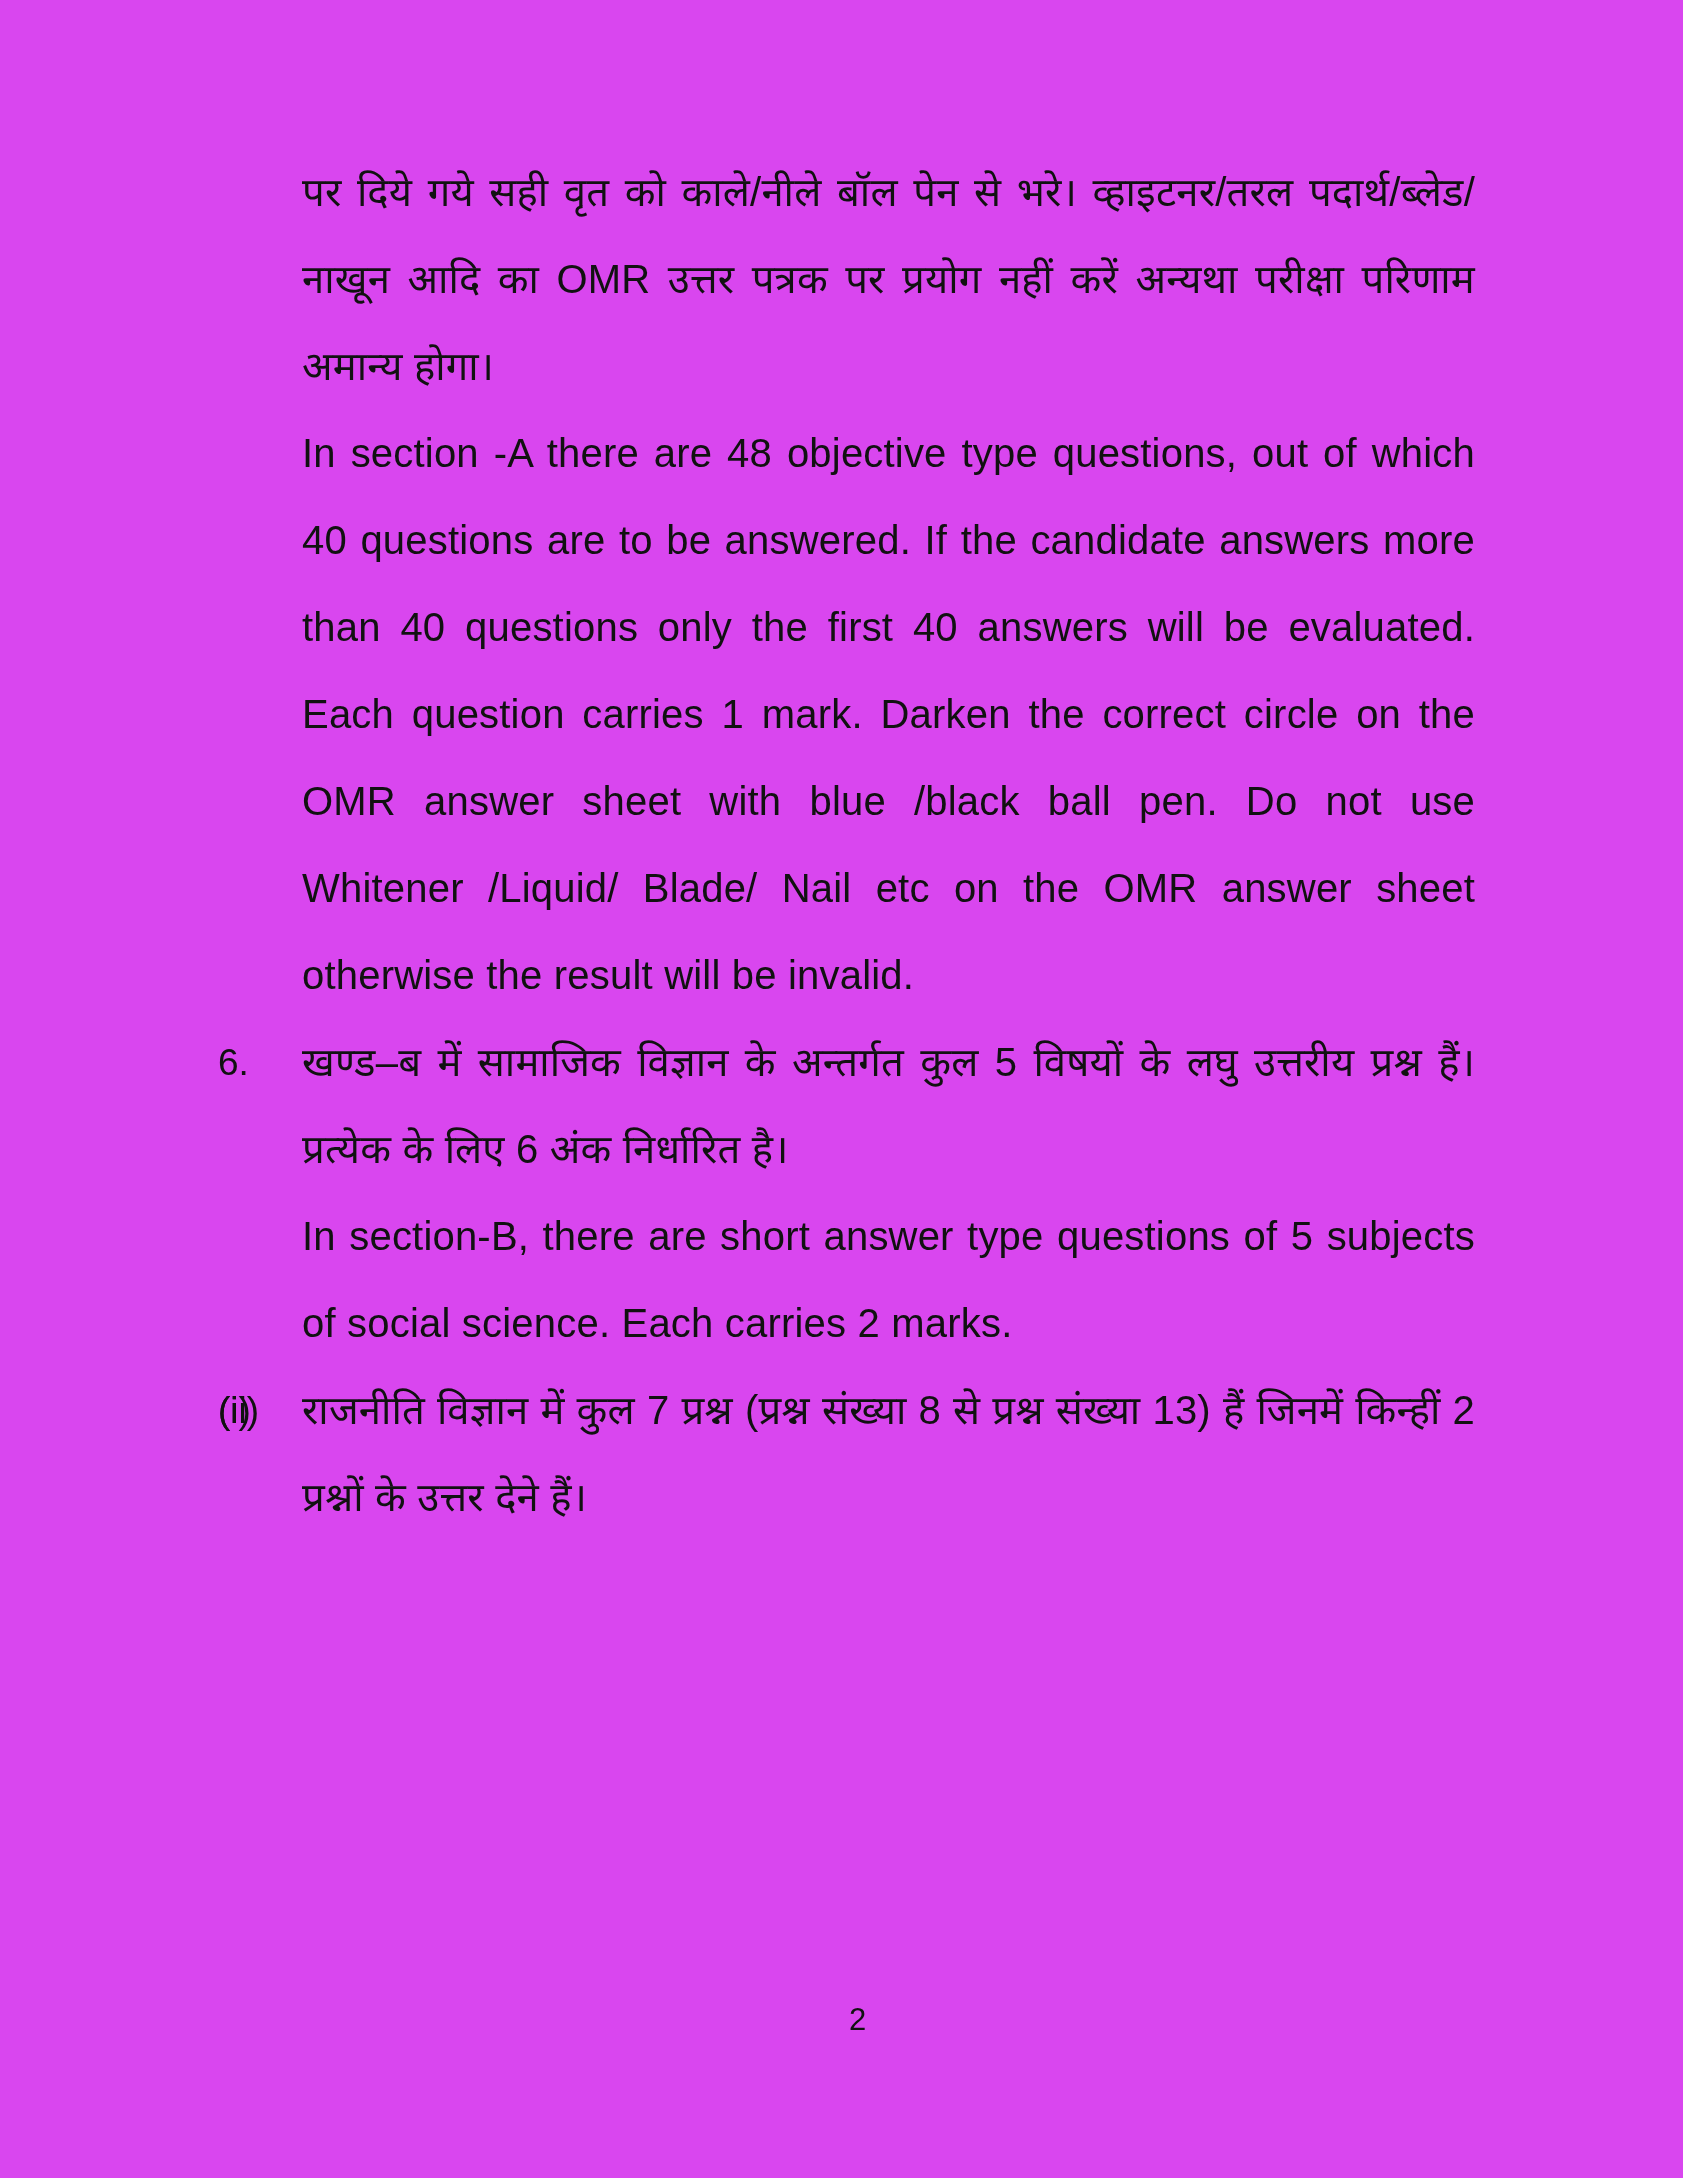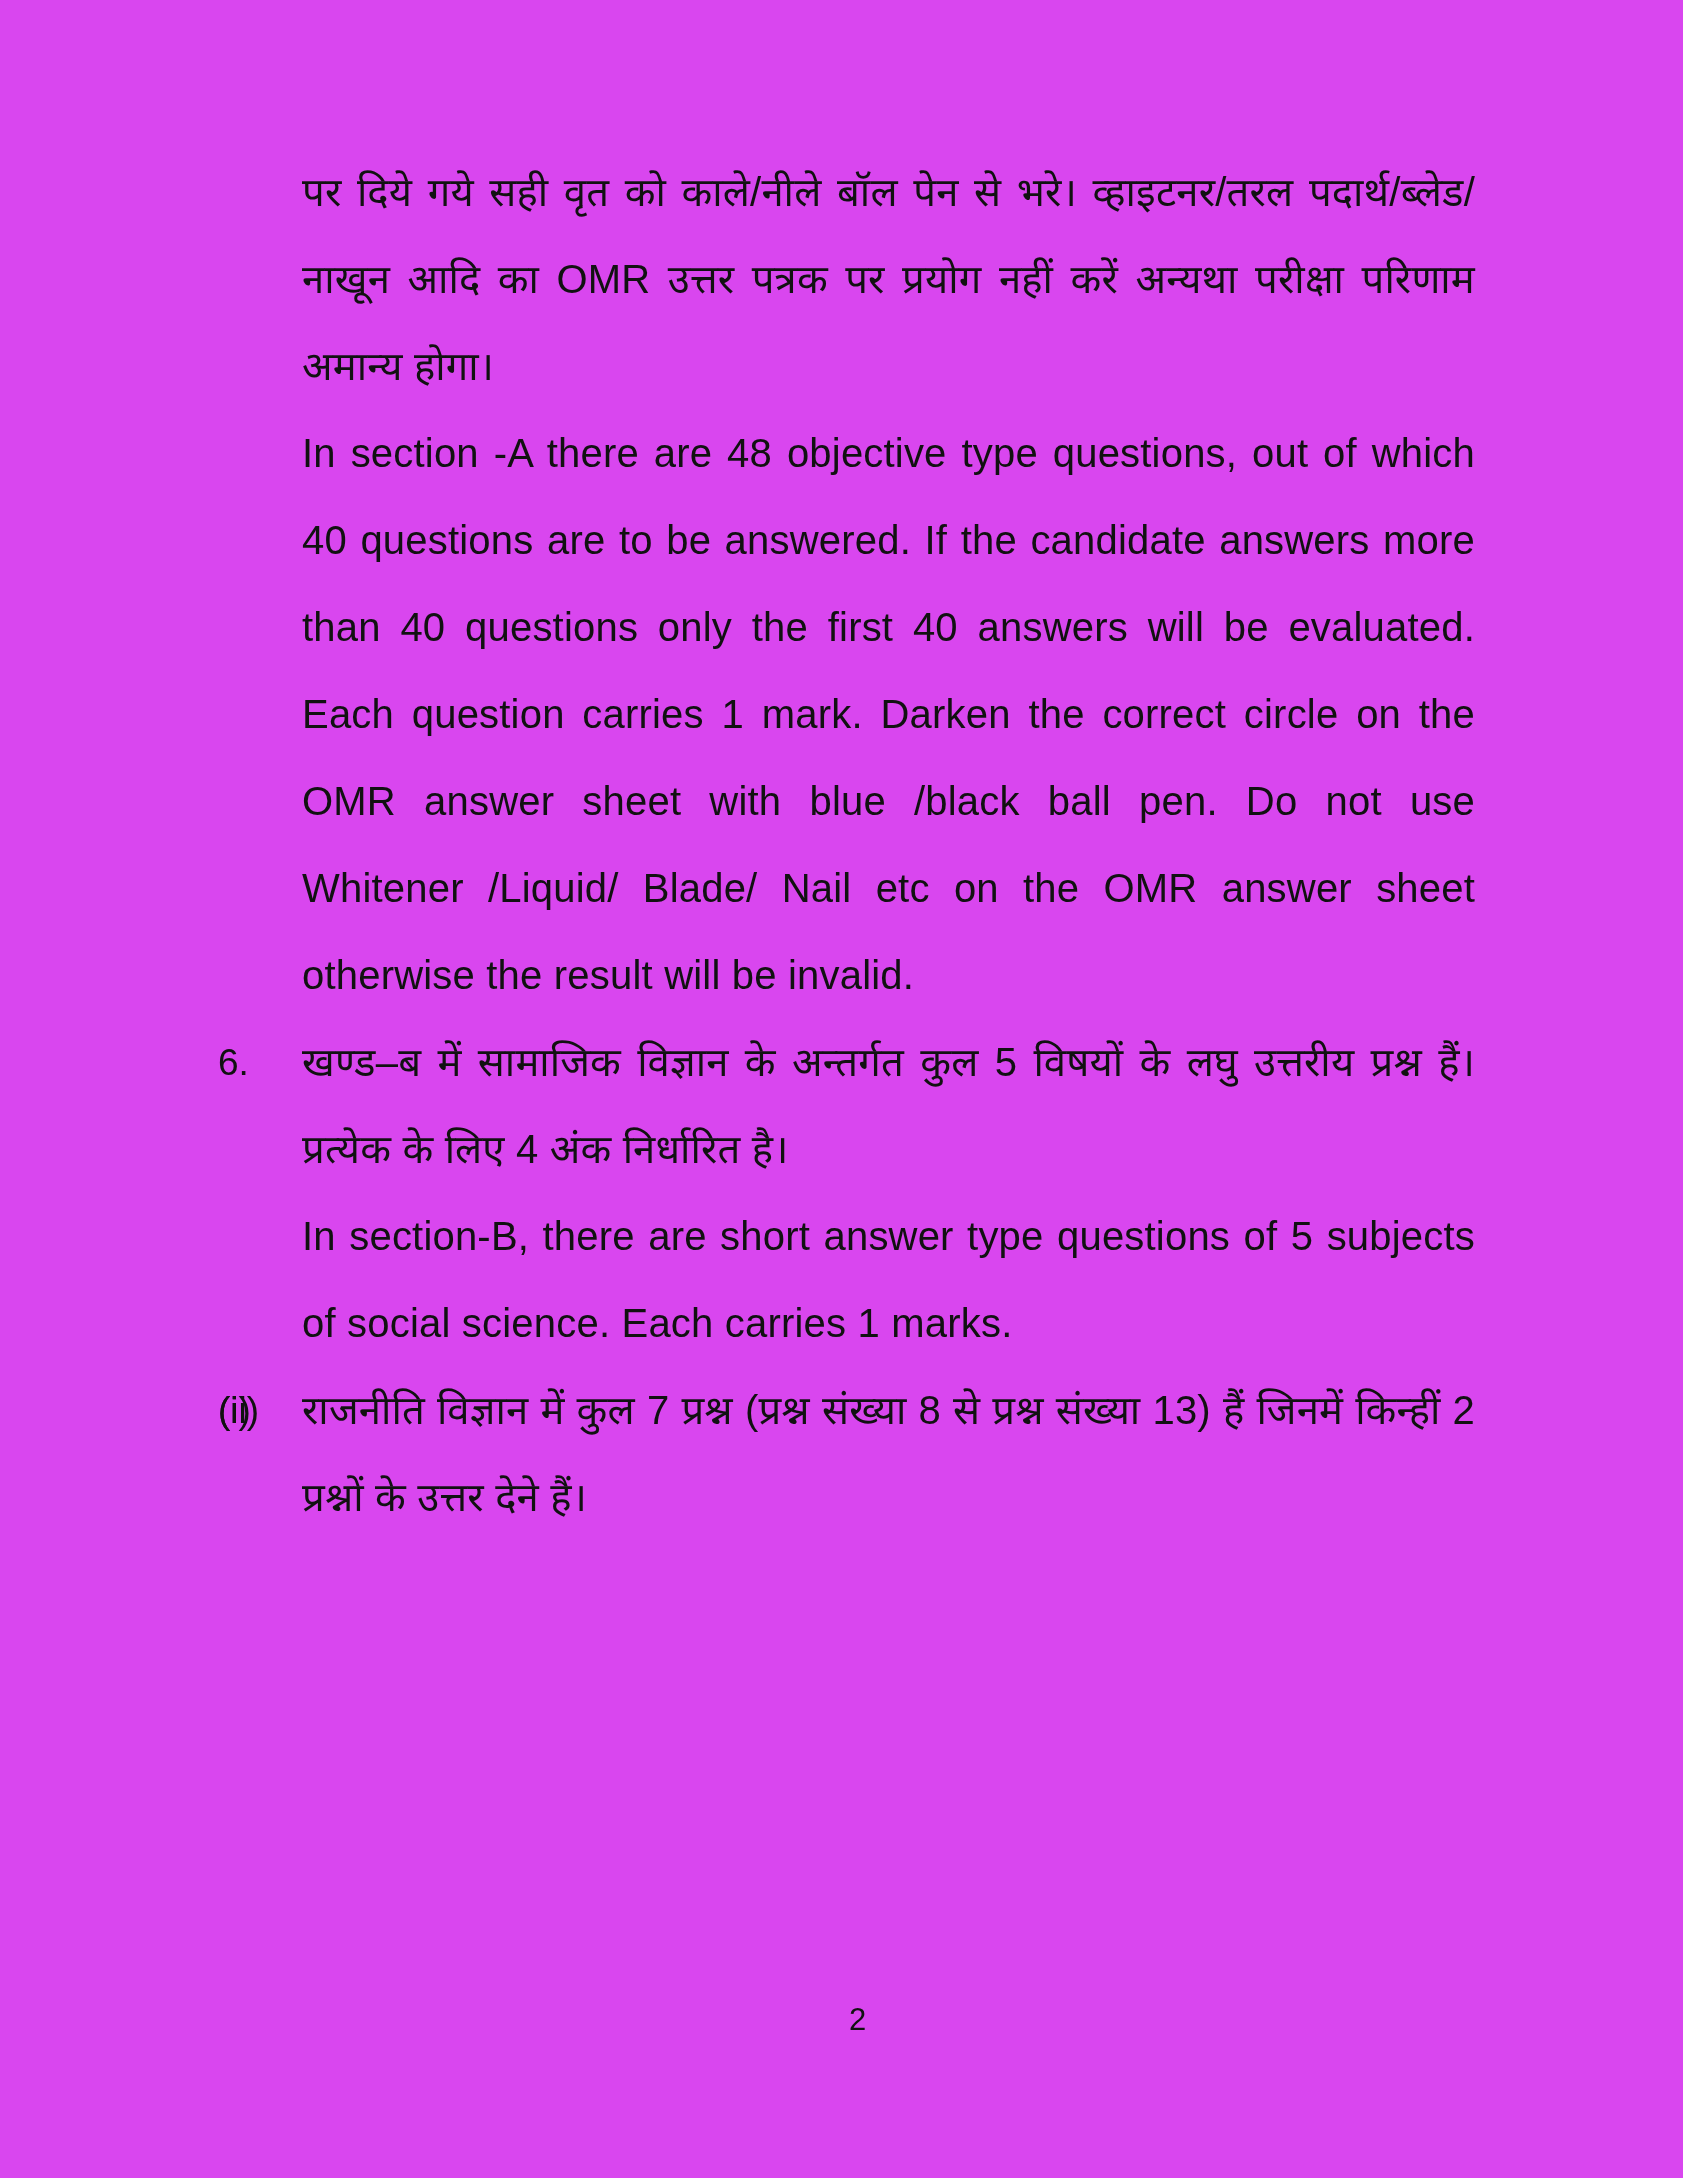--- a/index.html
+++ b/index.html
@@ -55,22 +55,22 @@
 <div class="page">
   <div class="content">
 
     <div class="instruction-item">
       <p>पर दिये गये सही वृत को काले/नीले बॉल पेन से भरे। व्हाइटनर/तरल पदार्थ/ब्लेड/नाखून आदि का OMR उत्तर पत्रक पर प्रयोग नहीं करें अन्यथा परीक्षा परिणाम अमान्य होगा।</p>
       <p>In section -A there are 48 objective type questions, out of which 40 questions are to be answered. If the candidate answers more than 40 questions only the first 40 answers will be evaluated. Each question carries 1 mark. Darken the correct circle on the OMR answer sheet with blue /black ball pen. Do not use Whitener /Liquid/ Blade/ Nail etc on the OMR answer sheet otherwise the result will be invalid.</p>
     </div>
 
     <div class="instruction-item">
       <span class="marker">6.</span>
-      <p>खण्ड–ब में सामाजिक विज्ञान के अन्तर्गत कुल 5 विषयों के लघु उत्तरीय प्रश्न हैं। प्रत्येक के लिए 4 अंक निर्धारित है।</p>
-      <p>In section-B, there are short answer type questions of 5 subjects of social science. Each carries 1 marks.</p>
+      <p>खण्ड–ब में सामाजिक विज्ञान के अन्तर्गत कुल 5 विषयों के लघु उत्तरीय प्रश्न हैं। प्रत्येक के लिए 6 अंक निर्धारित है।</p>
+      <p>In section-B, there are short answer type questions of 5 subjects of social science. Each carries 2 marks.</p>
     </div>
 
     <div class="instruction-item">
       <span class="marker">(i)</span>
     </div>
 
     <div class="instruction-item">
       <span class="marker">(ii)</span>
       <p>राजनीति विज्ञान में कुल 7 प्रश्न (प्रश्न संख्या 8 से प्रश्न संख्या 13) हैं जिनमें किन्हीं 2 प्रश्नों के उत्तर देने हैं।</p>
     </div>

